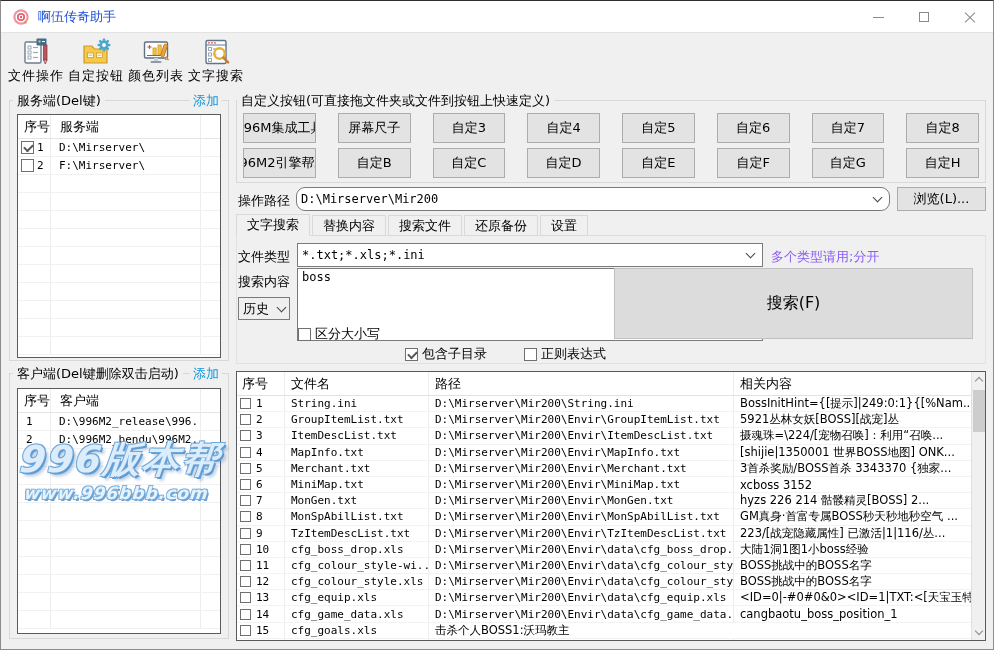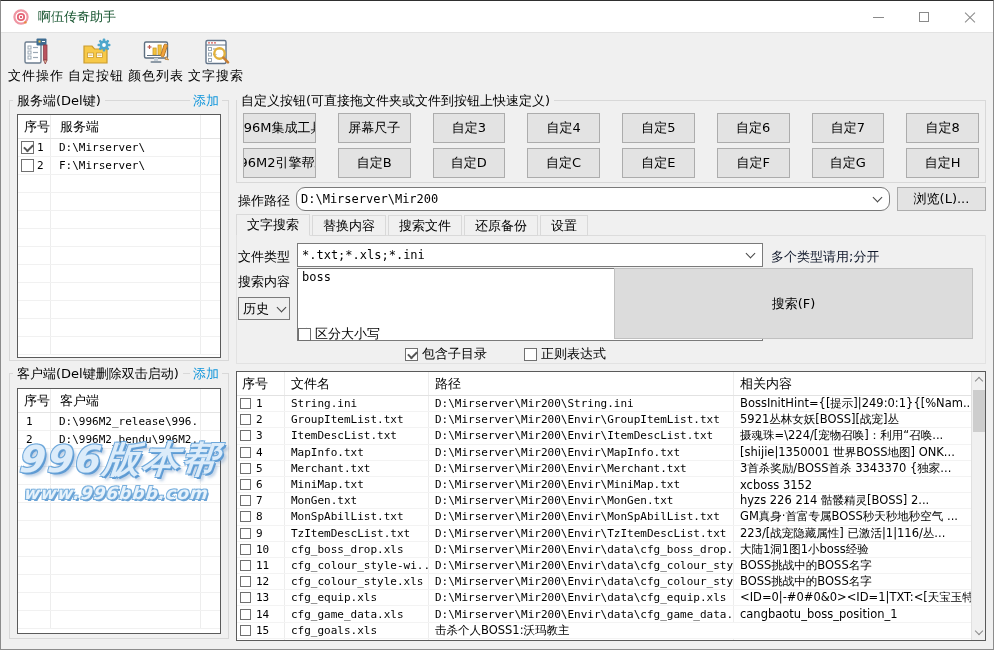--- a/index.html
+++ b/index.html
@@ -6,21 +6,21 @@
   html,body { background:#cfcfcf; }
   body { font-family:"DejaVu Sans","Liberation Sans",sans-serif; font-size:13px; color:#000; }
 
   #window { position:relative; width:994px; height:650px; background:#f0f0f0;
             border:1px solid #8c8c8c; border-top-color:#2f2f2f; overflow:hidden; }
 
   
   .titlebar { position:absolute; left:0; top:0; right:0; height:32px; background:#fff;
               border-bottom:1px solid #e3e3e3; display:flex; align-items:center; }
   .app-icon { margin-left:11px; width:18px; height:18px; display:inline-flex; }
-  .title-text { margin-left:8px; color:#14532d; font-size:13px; }
+  .title-text { margin-left:8px; color:#1d4ed8; font-size:13px; }
   .win-controls { position:absolute; right:0; top:0; height:32px; display:flex; }
   .win-btn { width:46px; height:32px; display:flex; align-items:center; justify-content:center; cursor:default; }
   .min-glyph { width:11px; height:1px; background:#8a8a8a; display:block; }
   .max-glyph { width:10px; height:10px; border:1px solid #8a8a8a; display:block; }
   .x-glyph { position:relative; width:12px; height:12px; display:block; }
   .x-glyph::before,.x-glyph::after{ content:""; position:absolute; left:-1px; top:5.5px; width:14px; height:1px; background:#8a8a8a; }
   .x-glyph::before{ transform:rotate(45deg);} .x-glyph::after{ transform:rotate(-45deg);}
 
   
   .toolbar { position:absolute; left:6px; top:34px; height:54px; display:flex; gap:2px; }
@@ -70,39 +70,39 @@
               font-size:13px; cursor:pointer; }
 
   
   .lbl { position:absolute; font-size:13px; white-space:nowrap; }
   .combo { position:absolute; background:#fff; border:1px solid #7a7a7a; display:flex; align-items:center; }
   .combo .val { padding-left:4px; font-family:"DejaVu Sans Mono","Liberation Mono",monospace; font-size:12px;
                 white-space:nowrap; overflow:hidden; flex:1; }
   .chev { width:7px; height:7px; border-right:1.4px solid #444; border-bottom:1.4px solid #444; display:inline-block; flex:none; }
   .chev.down { transform:rotate(45deg); }
   .combo .chev { margin-right:8px; margin-top:-3px; }
-  .hint { color:#0f172a; }
+  .hint { color:#8b5cf6; }
 
   
   .tabs { position:absolute; left:235px; top:213px; width:750px; height:22px; display:flex; align-items:flex-end;
           border-bottom:1px solid #dcdcdc; }
   .tab { height:21px; padding:0 10px; display:flex; align-items:center; font-size:13px; background:#f0f0f0;
          border:1px solid #d9d9d9; margin-bottom:-1px; cursor:pointer; }
   .tab + .tab { margin-left:2px; }
   .tab.active { border-bottom-color:#f0f0f0; height:22px; }
 
   .tab-content { position:absolute; left:235px; top:234px; width:750px; height:129px;
                  border:1px solid #e2e2e2; border-top:none; }
 
   
   .textarea-box { position:absolute; background:#fff; border:1px solid #7a7a7a; }
   .textarea-box .txt { position:absolute; left:4px; top:1px; font-family:"DejaVu Sans Mono","Liberation Mono",monospace; font-size:12px; }
   .scroll-hint { position:absolute; width:7px; height:7px; border-right:1.2px solid #c3cad1; border-bottom:1.2px solid #c3cad1; }
   .search-btn { position:absolute; background:#dcdcdc; border:1px solid #c0c0c0; display:flex; align-items:center;
-                justify-content:center; font-size:13px; cursor:pointer; }
+                justify-content:center; font-size:16px; cursor:pointer; }
   .cb-item { position:absolute; display:flex; align-items:center; gap:4px; font-size:13px; }
 
   
   .results { position:absolute; left:235px; top:370px; width:750px; height:270px; background:#fff;
              border:1px solid #5a5a5a; overflow:hidden; }
   .r-head { display:flex; height:24px; align-items:center; border-bottom:1px solid #e2e2e2; font-size:13px; }
   .rc { height:100%; display:flex; align-items:center; border-right:1px solid #ededed; overflow:hidden; white-space:nowrap; }
   .rc0 { width:48px; padding-left:5px; }
   .rc1 { width:144px; padding-left:6px; }
   .rc2 { width:305px; padding-left:6px; }
@@ -388,22 +388,22 @@
         <div class="custom-btn">自定3</div>
         <div class="custom-btn">自定4</div>
         <div class="custom-btn">自定5</div>
         <div class="custom-btn">自定6</div>
         <div class="custom-btn">自定7</div>
         <div class="custom-btn">自定8</div>
       </div>
     <div class="btn-row" style="top:47px;" id="btn-row-2">
         <div class="custom-btn">996M2引擎帮助</div>
         <div class="custom-btn">自定B</div>
+        <div class="custom-btn">自定C</div>
         <div class="custom-btn">自定D</div>
-        <div class="custom-btn">自定C</div>
         <div class="custom-btn">自定E</div>
         <div class="custom-btn">自定F</div>
         <div class="custom-btn">自定G</div>
         <div class="custom-btn">自定H</div>
       </div>
   </div>
 
   <span class="lbl" style="left:237px; top:191px;">操作路径</span>
   <div class="combo" style="left:295px; top:186px; width:594px; height:24px;border-radius:9px;">
     <span class="val">D:\Mirserver\Mir200</span>

